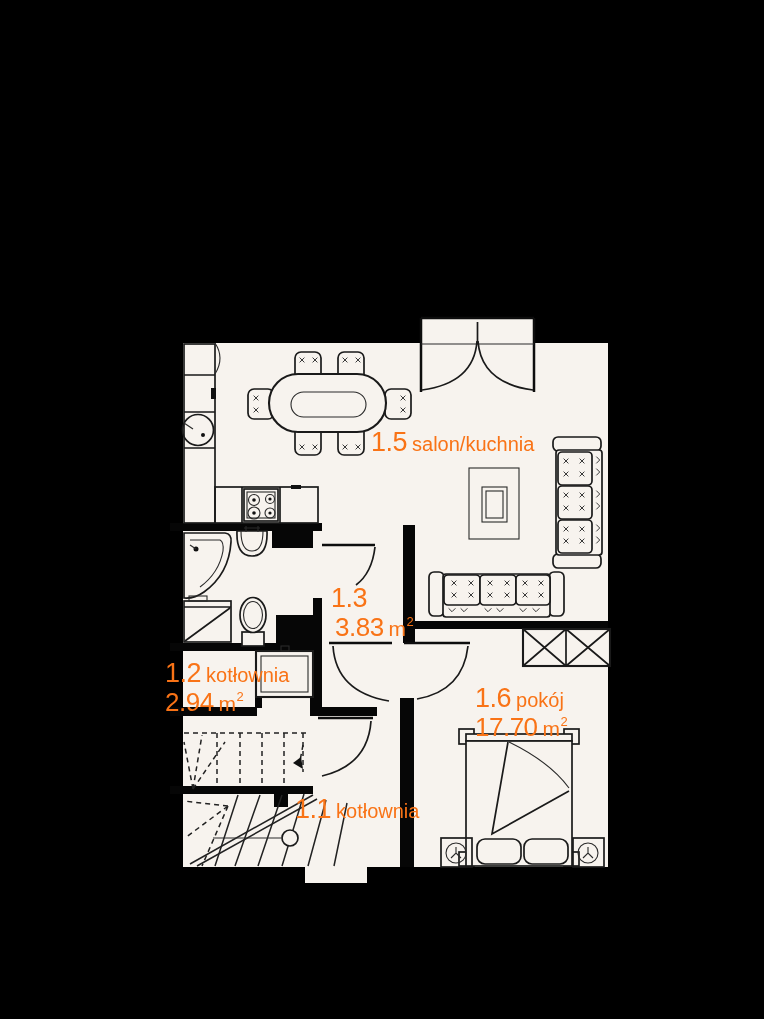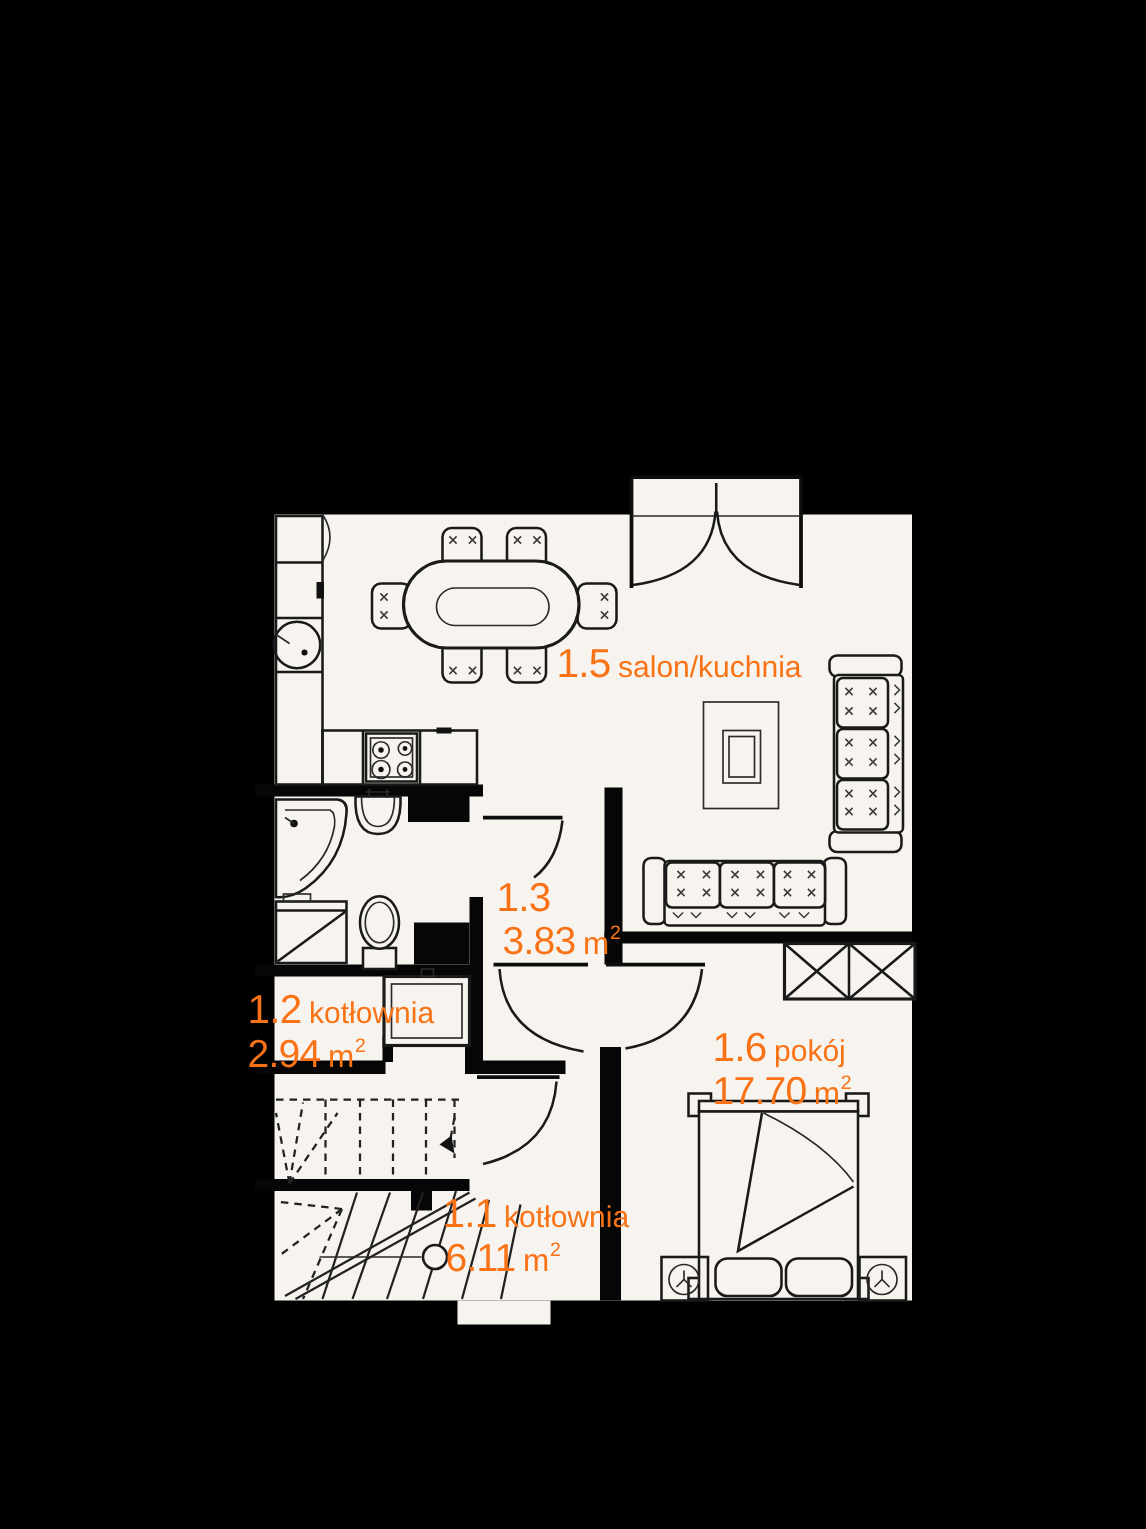--- a/index.html
+++ b/index.html
@@ -272,16 +272,15 @@
   <div class="room-label" style="left:165px;top:659px;">
     <div class="l1"><span class="rid">1.2</span><span class="rname">kotłownia</span></div>
     <div class="l2"><span>2.94</span><span class="aunit">m</span><span class="asup">2</span></div>
   </div>
   <div class="room-label" style="left:475px;top:684px;">
     <div class="l1"><span class="rid">1.6</span><span class="rname">pokój</span></div>
     <div class="l2"><span>17.70</span><span class="aunit">m</span><span class="asup">2</span></div>
   </div>
   <div class="room-label" style="left:295px;top:795px;">
     <div class="l1"><span class="rid">1.1</span><span class="rname">kotłownia</span></div>
-    <div class="l2" style="margin-left:2px;"><span>6.11</span><span class="aunit">m</span><span class="asup">2</span></div>
   </div>
 
 </div>
 
 </body></html>

